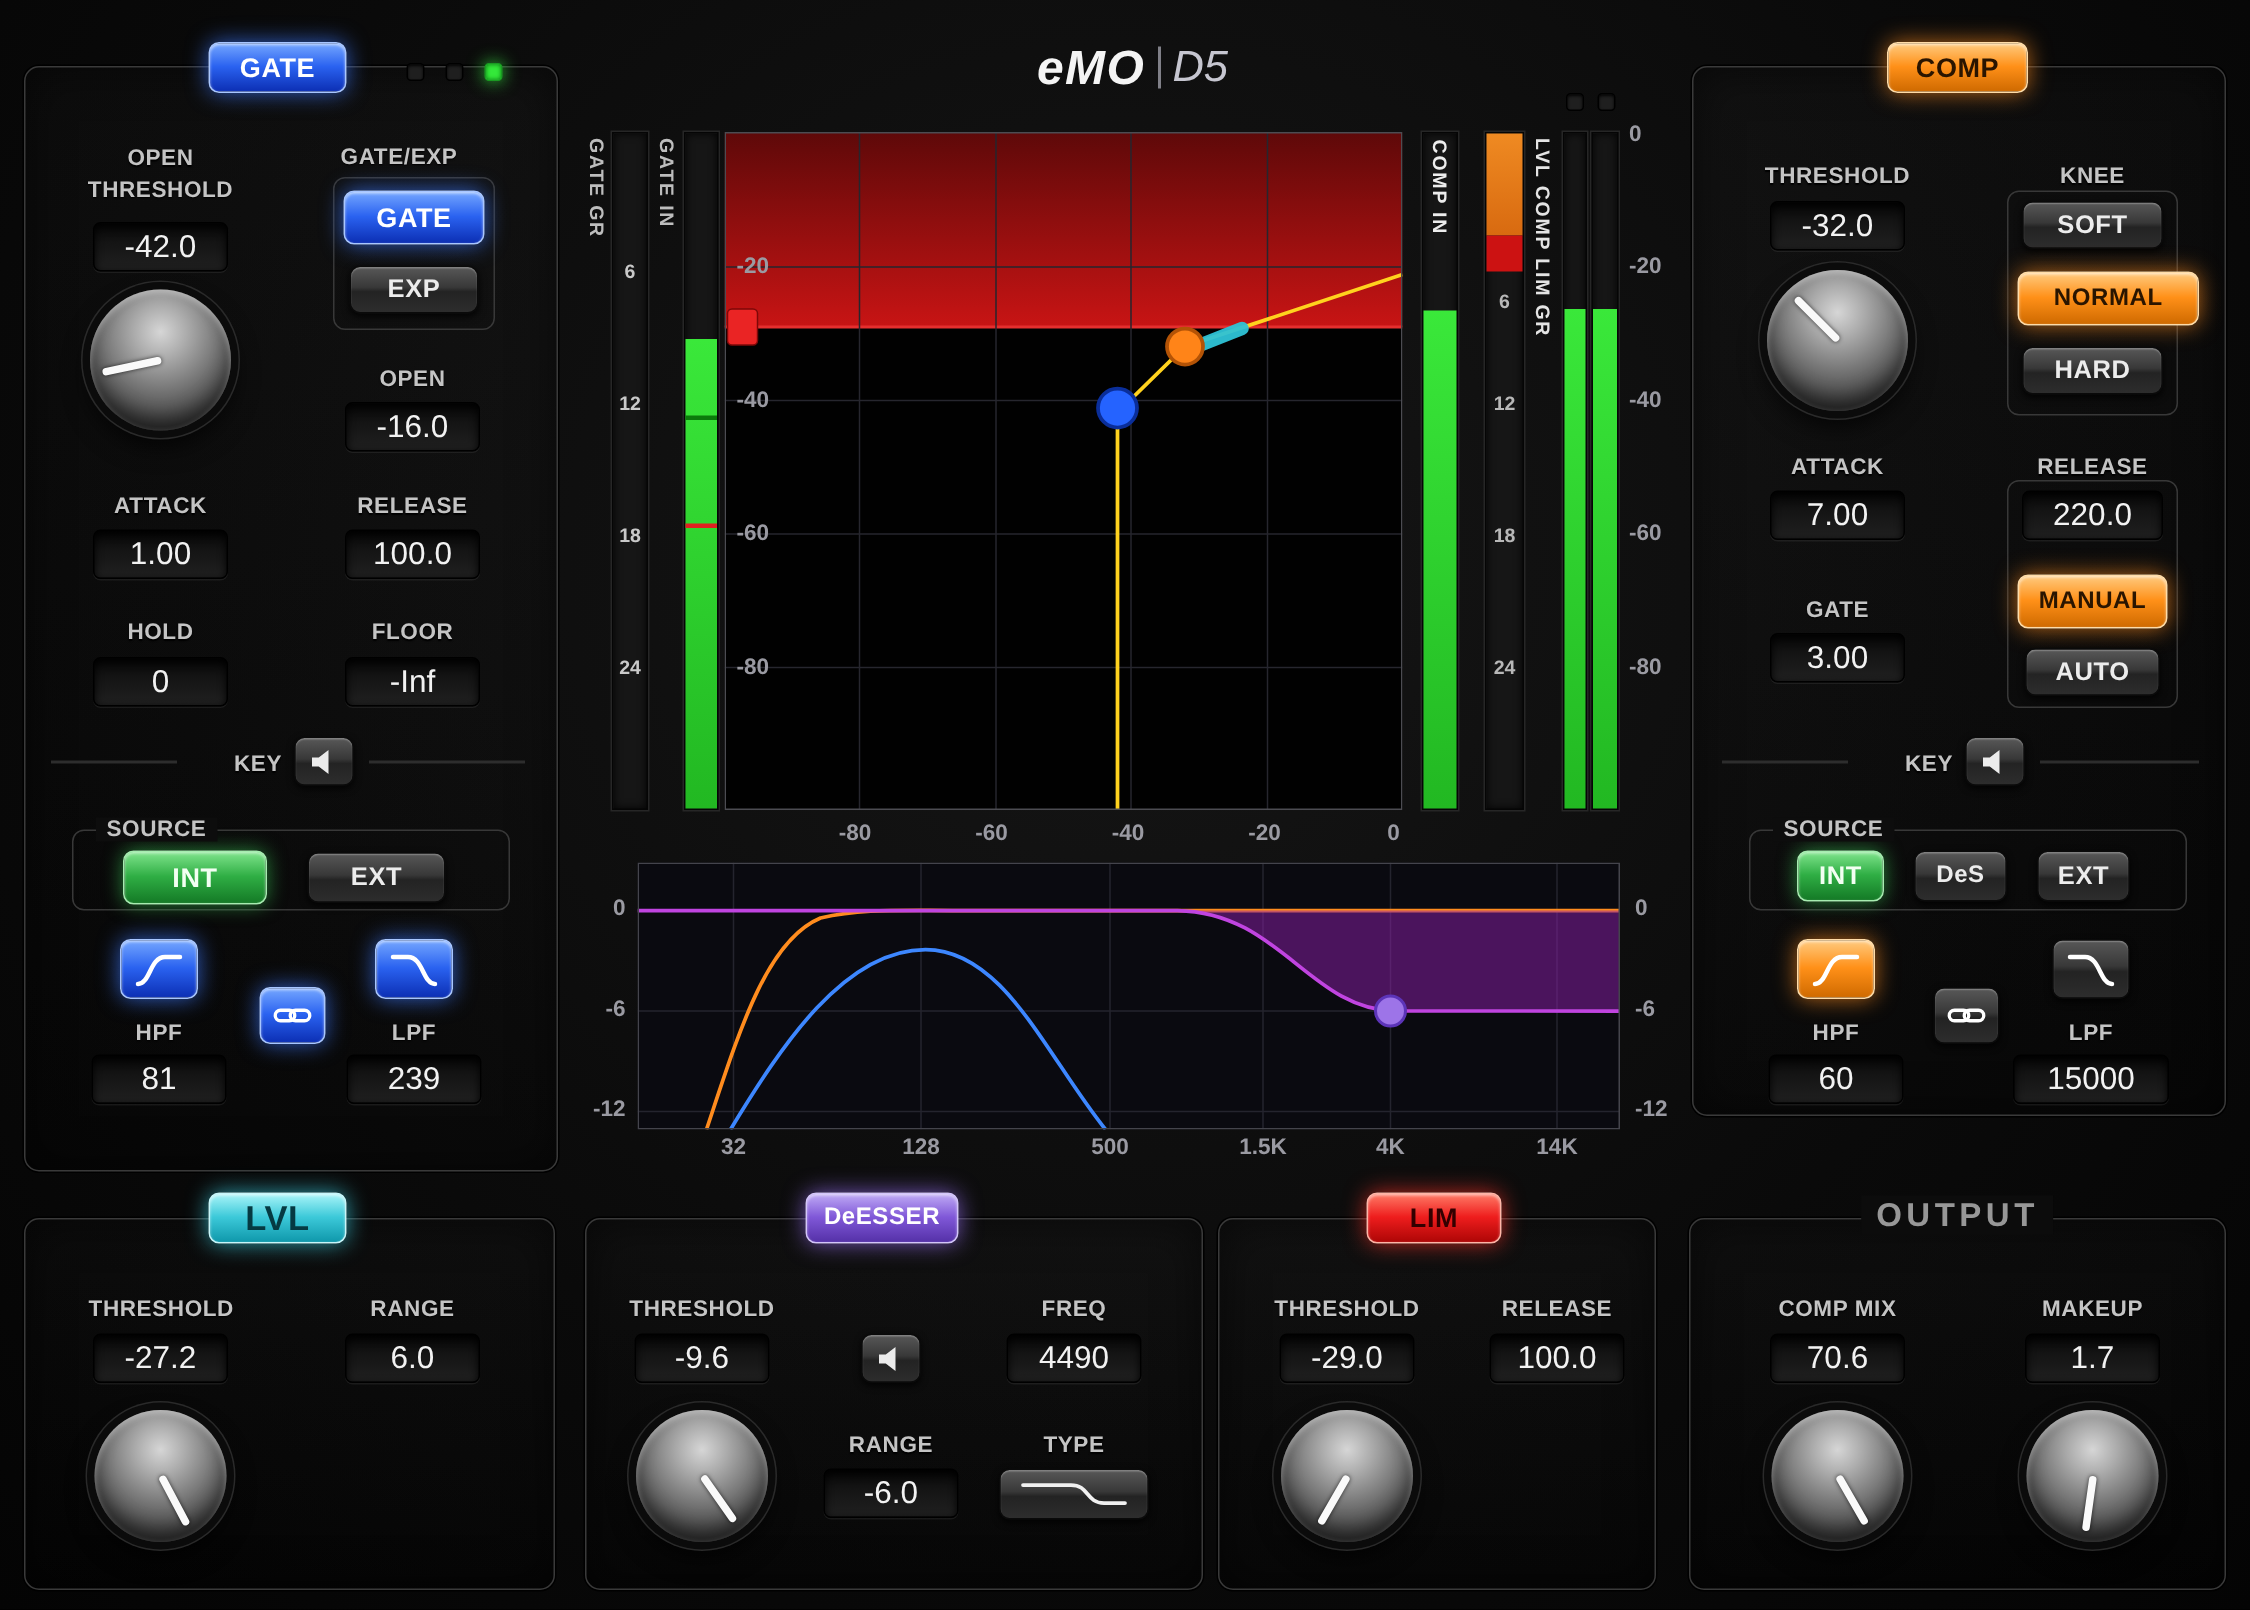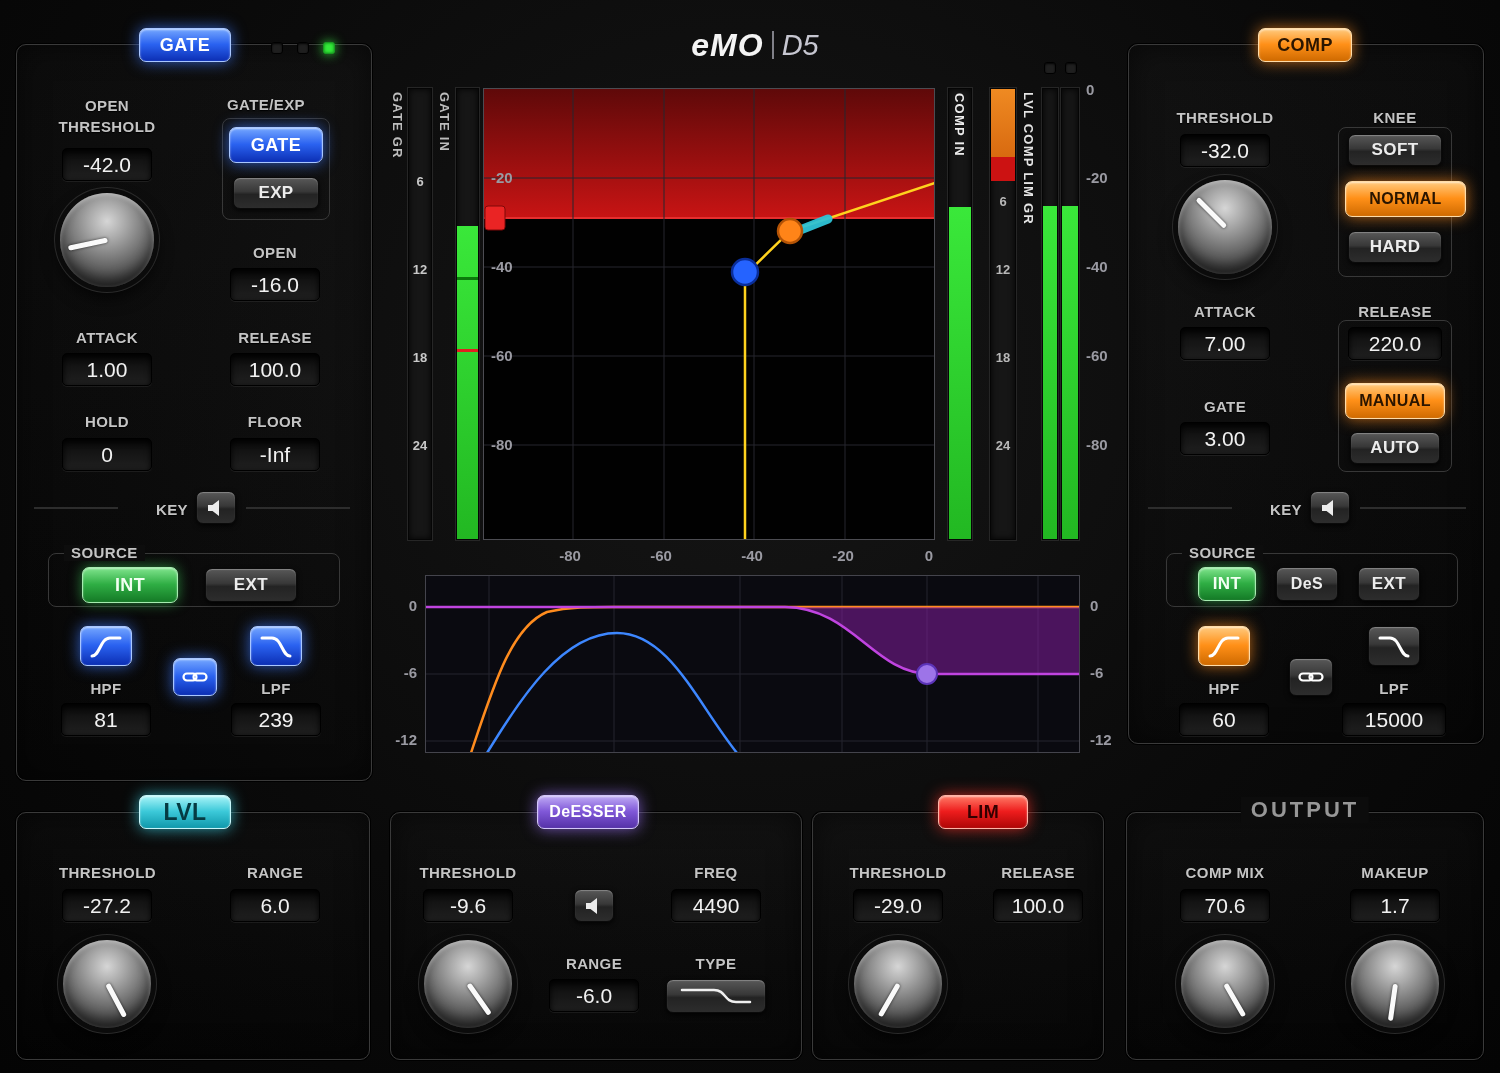--- a/index.html
+++ b/index.html
@@ -26,21 +26,21 @@
               box-shadow:0 0 15px rgba(60,120,255,.75), inset 0 1px 2px rgba(255,255,255,.6); color:#fff; }
   .btn.orange { background: linear-gradient(180deg,#ffca7e,#ff9018 48%,#cf6a00); border:1px solid #ffdca8;
               box-shadow:0 0 15px rgba(255,140,30,.7), inset 0 1px 2px rgba(255,255,255,.6); color:#2a1500; }
   .btn.green { background: linear-gradient(180deg,#7fe48c,#2fae44 48%,#147a26); border:1px solid #a6ecb0;
               box-shadow:0 0 13px rgba(60,210,90,.6), inset 0 1px 2px rgba(255,255,255,.5); color:#f2fff2; }
   .btn.cyan { background: linear-gradient(180deg,#a8f4f8,#3cc9d9 48%,#0f98ab); border:1px solid #c6f6fa;
               box-shadow:0 0 15px rgba(60,210,230,.75), inset 0 1px 2px rgba(255,255,255,.6); color:#053a42; }
   .btn.purple { background: linear-gradient(180deg,#bfaaf5,#8058d8 48%,#5531a8); border:1px solid #d3c5fa;
               box-shadow:0 0 15px rgba(150,110,240,.75), inset 0 1px 2px rgba(255,255,255,.55); color:#fff; }
   .btn.red { background: linear-gradient(180deg,#ff7a66,#ee1d1d 48%,#ae0606); border:1px solid #ffb4a6;
-              box-shadow:0 0 15px rgba(250,50,40,.75), inset 0 1px 2px rgba(255,255,255,.55); color:#330000;margin-left:27px; }
+              box-shadow:0 0 15px rgba(250,50,40,.75), inset 0 1px 2px rgba(255,255,255,.55); color:#330000; }
   .groupbox { position:absolute; border:1px solid #383838; border-radius:8px; }
   .grouplabel { position:absolute; font-size:15px; font-weight:bold; color:#c4c4c4; background:#0d0d0d;
                 padding:0 7px; letter-spacing:.4px; line-height:16px; z-index:2; }
   .knob { position:absolute; border-radius:50%;
           background: radial-gradient(circle at 50% 30%, #d6d6d6 0%, #ababab 22%, #6e6e6e 52%, #3c3c3c 78%, #232323 100%);
           box-shadow: 0 0 0 5px #0b0b0b, 0 0 0 6px #2a2a2a, 0 9px 18px rgba(0,0,0,.85),
                       inset 0 2px 4px rgba(255,255,255,.45), inset 0 -8px 12px rgba(0,0,0,.45); }
   .knob .pointer { position:absolute; left:50%; top:50%; width:5px; margin-left:-2.5px; background:#fafafa;
                    border-radius:3px; transform-origin:2.5px 0; box-shadow:0 0 3px rgba(0,0,0,.7); }
   .k94 { width:94px; height:94px; } .k94 .pointer { height:40px; }
@@ -311,20 +311,28 @@
       <circle cx="502" cy="99" r="10" fill="#9d74e8" stroke="#5c34b8" stroke-width="2"></circle>
       <rect x="0.5" y="0.5" width="654" height="177" fill="none" stroke="#44444c"></rect>
     </svg>
   </div>
   <span class="axis" style="left:383px;top:598px;width:34px;text-align:right">0</span>
   <span class="axis" style="left:383px;top:665px;width:34px;text-align:right">-6</span>
   <span class="axis" style="left:383px;top:732px;width:34px;text-align:right">-12</span>
   <span class="axis" style="left:1090px;top:598px;width:40px">0</span>
   <span class="axis" style="left:1090px;top:665px;width:40px">-6</span>
   <span class="axis" style="left:1090px;top:732px;width:40px">-12</span>
+  <div style="position:absolute;left:425px;top:757px;width:655px;height:20px">
+    <span class="axis xt" style="left:64px">32</span>
+    <span class="axis xt" style="left:189px">128</span>
+    <span class="axis xt" style="left:315px">500</span>
+    <span class="axis xt" style="left:417px">1.5K</span>
+    <span class="axis xt" style="left:502px">4K</span>
+    <span class="axis xt" style="left:613px">14K</span>
+  </div>
 
   <div class="panel" style="left:16px;top:812px;width:354px;height:248px"></div>
   <div class="btn cyan" style="left:139px;top:795px;width:92px;height:34px;font-size:23px">LVL</div>
   <div class="label" style="left:30px;top:862px;width:155px">THRESHOLD</div>
   <div class="value" style="left:62px;top:889px;width:90px;height:33px">-27.2</div>
   <div class="knob k88" style="left:63px;top:940px">
     <div class="pointer" style="transform:rotate(-28deg)"></div>
   </div>
   <div class="label" style="left:200px;top:862px;width:150px">RANGE</div>
   <div class="value" style="left:230px;top:889px;width:90px;height:33px">6.0</div>

